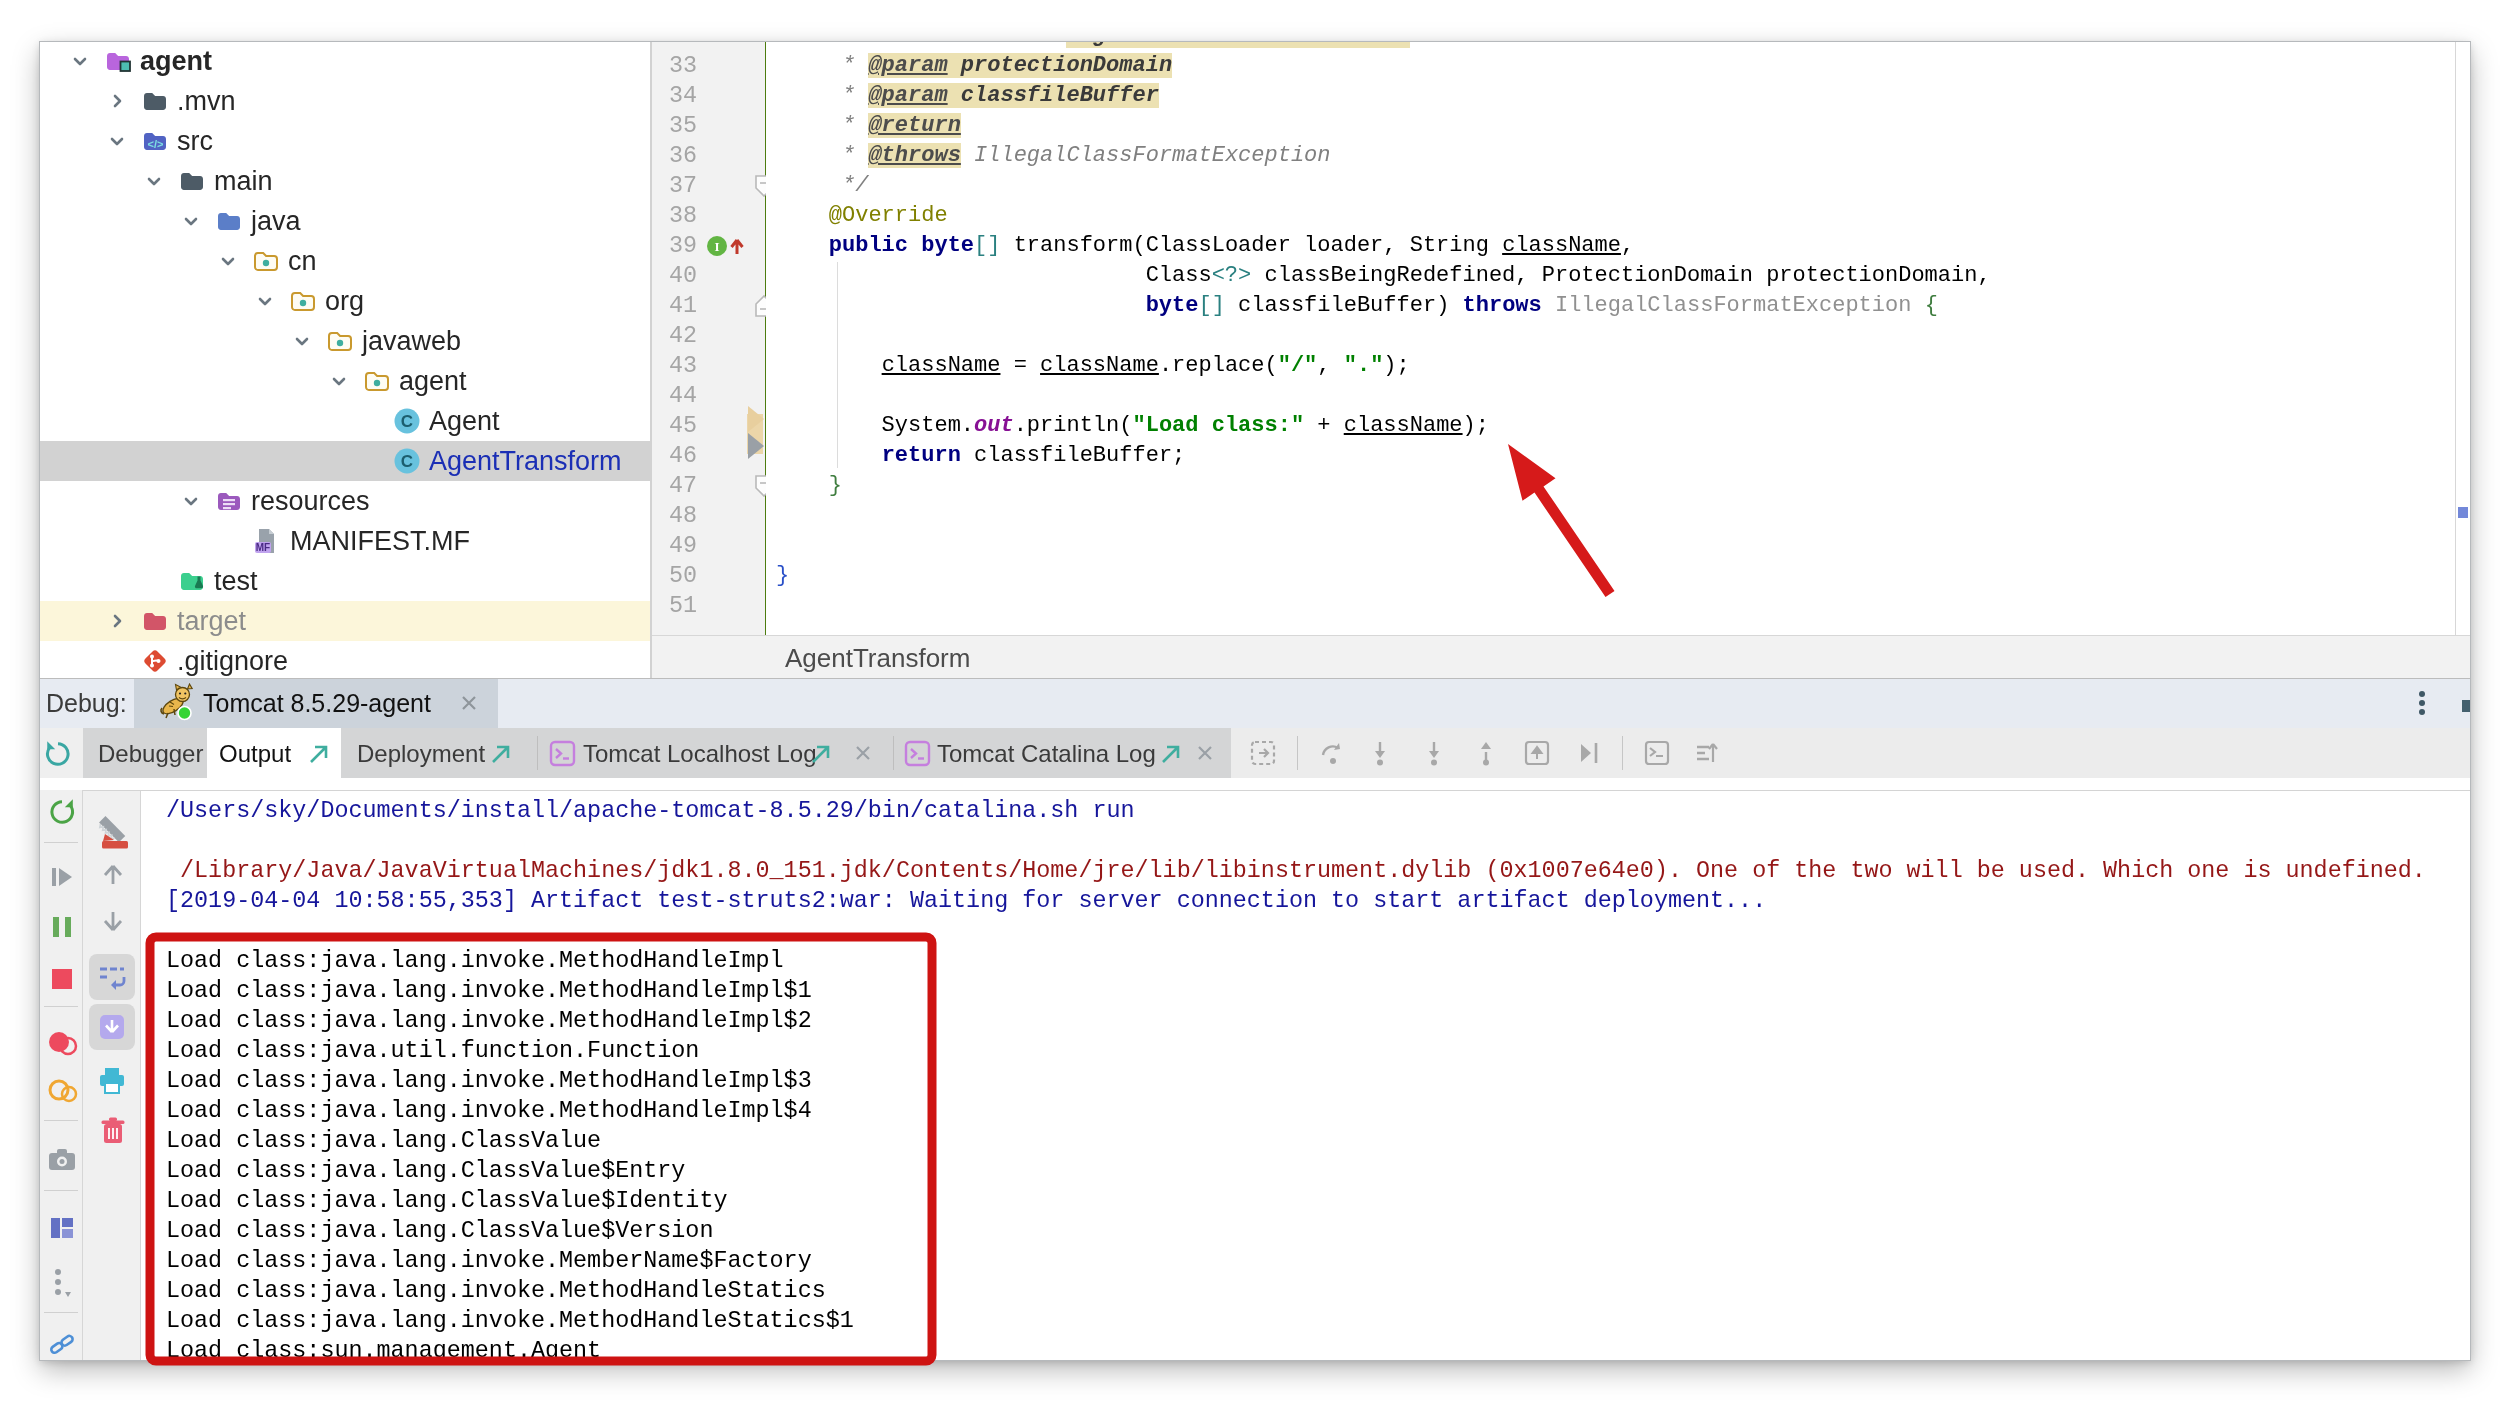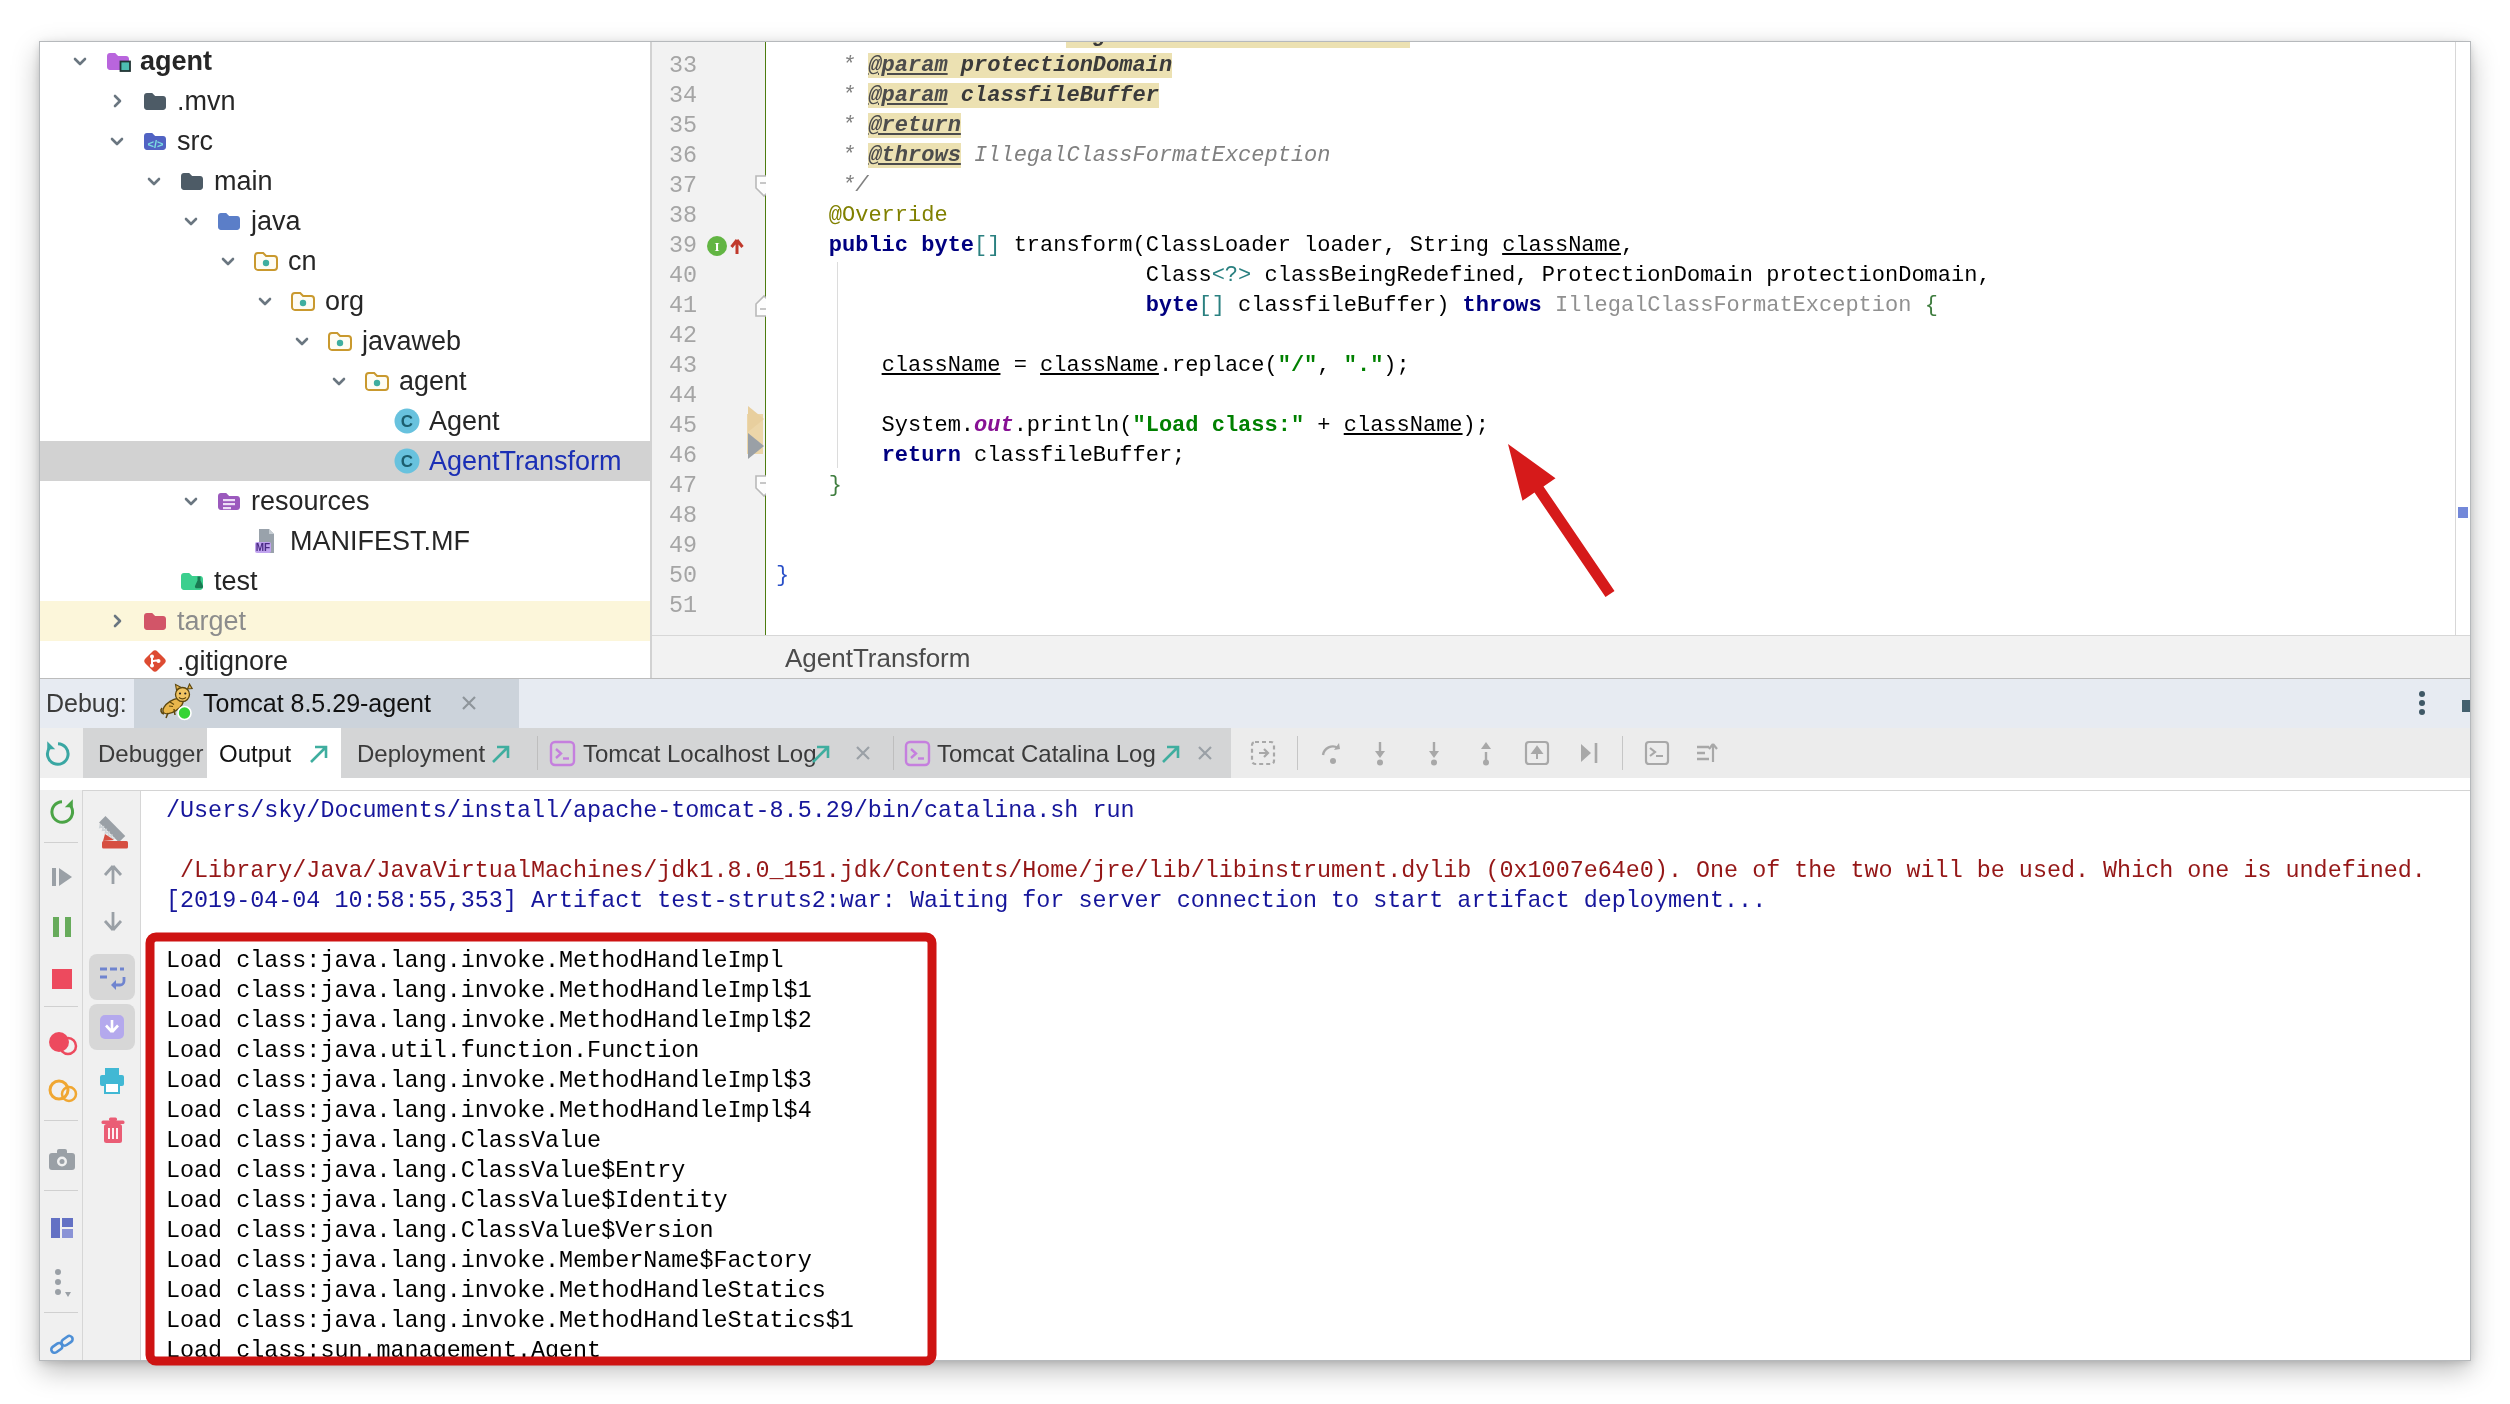--- a/index.html
+++ b/index.html
@@ -255,21 +255,21 @@
   <div class="cl" style="top:369px;">        System.<span class="outf">out</span>.println(<span class="str">"Load class:"</span> + <span class="un">className</span>);</div>
   <div class="cl" style="top:399px;">        <span class="kw">return</span> classfileBuffer;</div>
   <div class="cl" style="top:429px;">    <span class="brg">}</span></div>
   <div class="cl" style="top:519px;"><span class="brb">}</span></div>
   </div>
   <div id="crumb">
       <span style="position:absolute;left:133px;top:7px;">AgentTransform</span>
     </div>
   <div id="dhead">
   <span style="position:absolute;left:6px;top:10px;color:#3b3b3b;">Debug:</span>
-  <div style="position:absolute;left:94px;top:0;width:364px;height:49px;background:#ccd3db;padding-left:21px;">
+  <div style="position:absolute;left:94px;top:0;width:364px;height:49px;background:#ccd3db;">
     <svg style="position:absolute;left:24px;top:4px;" width="40" height="40" viewBox="0 0 40 40">
 <ellipse cx="15" cy="23" rx="11.5" ry="5.5" transform="rotate(-33 15 23)" fill="#e8b64c" stroke="#5d470e" stroke-width="1.3"></ellipse>
 <path d="M6 31c-3-1-4-4-2-6" stroke="#5d470e" stroke-width="1.6" fill="none"></path>
 <path d="M10 30l-2 5M16 26l1 6" stroke="#5d470e" stroke-width="1.5" fill="none"></path>
 <circle cx="24.5" cy="11.5" r="7" fill="#f0c463" stroke="#5d470e" stroke-width="1.3"></circle>
 <path d="M18.5 7l-1-5.5 5 2.5zM29.5 6l2-5 2.7 4.6z" fill="#e8b64c" stroke="#5d470e" stroke-width="1.1"></path>
 <circle cx="22" cy="10.5" r="1.1" fill="#222"></circle>
           <circle cx="27.3" cy="10.5" r="1.1" fill="#222"></circle>
 <path d="M21 14.5c2 1.5 5 1.5 7 0" stroke="#5d470e" stroke-width="1.2" fill="none"></path>
 <path d="M12 19l4 2.5M11 23l4 .5" stroke="#5d470e" stroke-width="1.1"></path>

